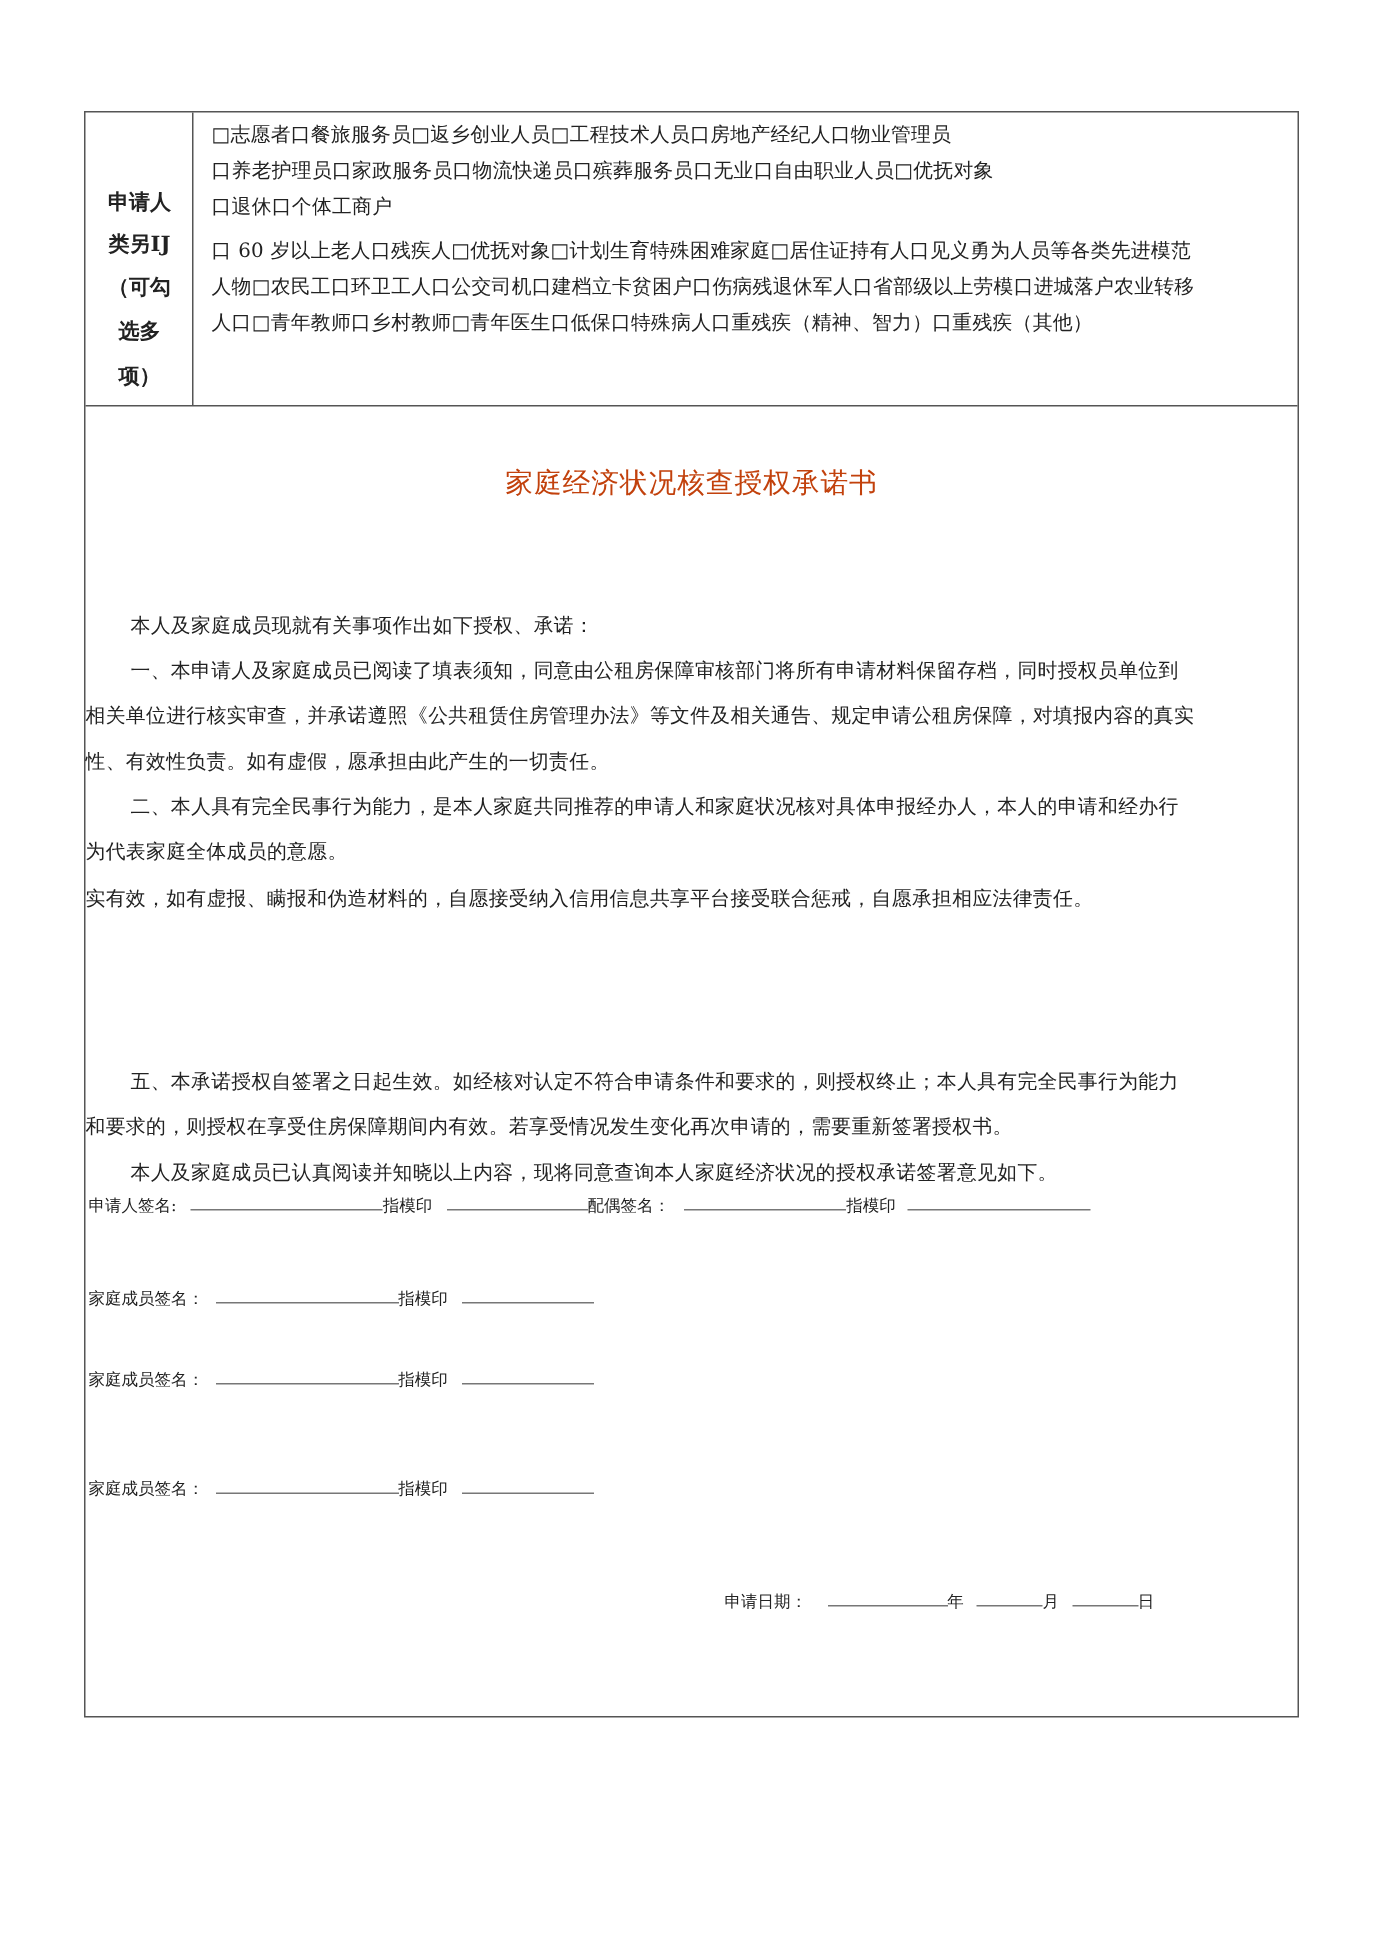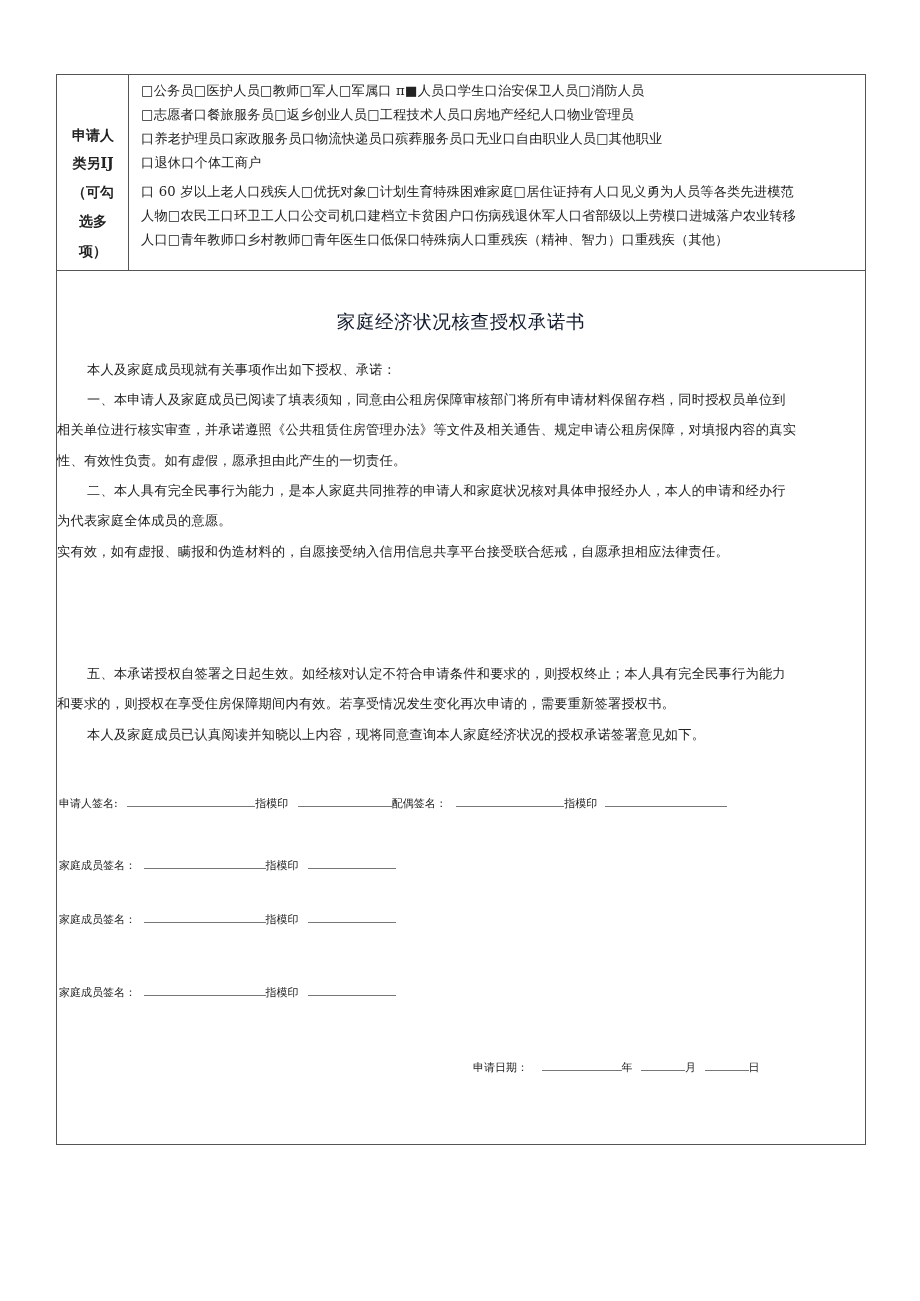--- a/index.html
+++ b/index.html
@@ -5,44 +5,43 @@
   html, body { margin:0; padding:0; background:#ffffff; }
   body { width:920px; height:1301px; position:relative; font-family:"DejaVu Serif","Liberation Serif",serif; color:#222; }
   .page { position:absolute; left:56px; top:74px; width:810px; height:1071px; border:1.5px solid #555; box-sizing:border-box; }
   .row-top { position:absolute; left:0; top:0; width:100%; height:196px; border-bottom:1.5px solid #555; box-sizing:border-box; }
   .label-col { position:absolute; left:0; top:0; width:72px; height:100%; border-right:1.5px solid #555; box-sizing:border-box; font-size:14px; }
   .label-col .ln { position:absolute; left:0; width:72px; text-align:center; line-height:20px;font-weight:bold; }
   .cat-col { position:absolute; left:84px; top:4px; right:8px; font-size:13.2px; letter-spacing:0.2px; }
   .cat-col .ln { height:24px; line-height:24px; white-space:nowrap; }
   .cat-col .gap { height:5px; }
   .doc { position:absolute; left:0; top:196px; width:100%; bottom:0; }
-  .title { position:absolute; left:0; width:100%; top:38px; text-align:center; font-size:18.5px; letter-spacing:0.6px; color:#0f172a; }
-  .para { position:absolute; left:0; right:4px; font-size:13.2px; line-height:30.4px; letter-spacing:0.25px; text-align:justify; }
+  .title { position:absolute; left:0; width:100%; top:38px; text-align:center; font-size:18.5px; letter-spacing:0.6px; color:#c2410c; }
+  .para { position:absolute; left:0; right:4px; font-size:13.2px; line-height:30.4px; letter-spacing:0.25px; text-align:justify;margin-top:48px; }
   .para .l { display:block; white-space:nowrap; }
   .ind { padding-left:30px; }
   .sig { position:absolute; left:2px; font-size:11px; white-space:nowrap; }
   .blank { display:inline-block; border-bottom:1px solid #777; height:12px; vertical-align:baseline; }
 </style>
 </head>
 <body>
 
 <div class="page">
 
   <div class="row-top">
     <div class="label-col">
       <div class="ln" style="top:50px">申请人</div>
       <div class="ln" style="top:78px">类另IJ</div>
       <div class="ln" style="top:107px">（可勾</div>
       <div class="ln" style="top:136px">选多</div>
       <div class="ln" style="top:166px">项）</div>
     </div>
     <div class="cat-col">
-      <div class="ln">□公务员□医护人员□教师□军人□军属口 π■人员口学生口治安保卫人员□消防人员</div>
       <div class="ln">□志愿者口餐旅服务员□返乡创业人员□工程技术人员口房地产经纪人口物业管理员</div>
-      <div class="ln">口养老护理员口家政服务员口物流快递员口殡葬服务员口无业口自由职业人员□其他职业</div>
+      <div class="ln">口养老护理员口家政服务员口物流快递员口殡葬服务员口无业口自由职业人员□优抚对象</div>
       <div class="ln">口退休口个体工商户</div>
       <div class="gap"></div>
       <div class="ln">口 60 岁以上老人口残疾人□优抚对象□计划生育特殊困难家庭□居住证持有人口见义勇为人员等各类先进模范</div>
       <div class="ln">人物□农民工口环卫工人口公交司机口建档立卡贫困户口伤病残退休军人口省部级以上劳模口进城落户农业转移</div>
       <div class="ln">人口□青年教师口乡村教师□青年医生口低保口特殊病人口重残疾（精神、智力）口重残疾（其他）</div>
     </div>
   </div>
 
   <div class="doc">
     <div class="title">家庭经济状况核查授权承诺书</div>
@@ -95,20 +94,20 @@
       <span class="blank" style="width:122px;margin-left:4px"></span><span>指模印</span>
       <span class="blank" style="width:88px;margin-left:6px"></span>
     </div>
 
     <div class="sig" style="top:712px">
       <span>家庭成员签名：</span>
       <span class="blank" style="width:122px;margin-left:4px"></span><span>指模印</span>
       <span class="blank" style="width:88px;margin-left:6px"></span>
     </div>
 
-    <div class="sig" style="left:416px; top:787px">
+    <div class="sig" style="left:426px; top:787px">
       <span>申请日期：</span>
       <span class="blank" style="width:80px;margin-left:10px"></span><span>年</span>
       <span class="blank" style="width:44px;margin-left:5px"></span><span>月</span>
       <span class="blank" style="width:44px;margin-left:5px"></span><span>日</span>
     </div>
   </div>
 </div>
 
 </body></html>

